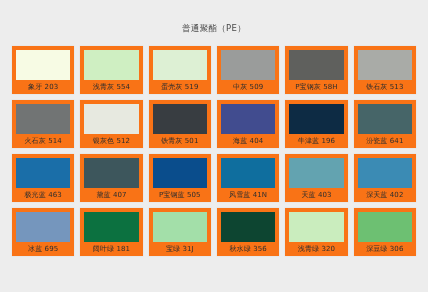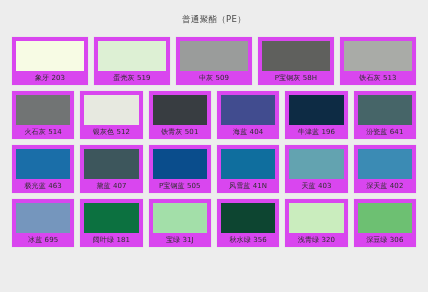--- a/index.html
+++ b/index.html
@@ -17,21 +17,21 @@
     -webkit-font-smoothing: antialiased;
   }
 
   .page {
     width: 428px;
     height: 292px;
     background: #ededed;
     display: flex;
     flex-direction: column;
     align-items: center;
-    padding-top: 13px;
+    padding-top: 22px;
   }
 
   .page-title {
     font-size: 8.5px;
     color: #4a4a4a;
     letter-spacing: 0.3px;
     line-height: 12px;
     text-align: center;
     margin-bottom: 12px;
     white-space: nowrap;
@@ -44,21 +44,21 @@
     gap: 6px;
   }
 
   .swatch-row {
     display: flex;
     gap: 6px;
   }
 
   .swatch-card {
     flex: 1 1 0;
-    background: #d946ef;
+    background: #f97316;
     padding: 4px 4px 0 4px;
     display: flex;
     flex-direction: column;
     box-shadow: 0 0 0 0.5px rgba(0,0,0,0.04);
   }
 
   .swatch-chip {
     width: 100%;
     height: 30px;
     display: block;
@@ -80,20 +80,24 @@
 
 <div class="page">
 
   <div class="page-title">普通聚酯（PE）</div>
 
   <div class="swatch-grid">
       <div class="swatch-row">
         <div class="swatch-card">
           <div class="swatch-chip" style="background: rgb(247, 251, 228);"></div>
           <div class="swatch-label">象牙 203</div>
+        </div>
+        <div class="swatch-card">
+          <div class="swatch-chip" style="background: rgb(207, 239, 194);"></div>
+          <div class="swatch-label">浅青灰 554</div>
         </div>
         <div class="swatch-card">
           <div class="swatch-chip" style="background: rgb(221, 240, 212);"></div>
           <div class="swatch-label">蛋壳灰 519</div>
         </div>
         <div class="swatch-card">
           <div class="swatch-chip" style="background: rgb(154, 156, 155);"></div>
           <div class="swatch-label">中灰 509</div>
         </div>
         <div class="swatch-card">

